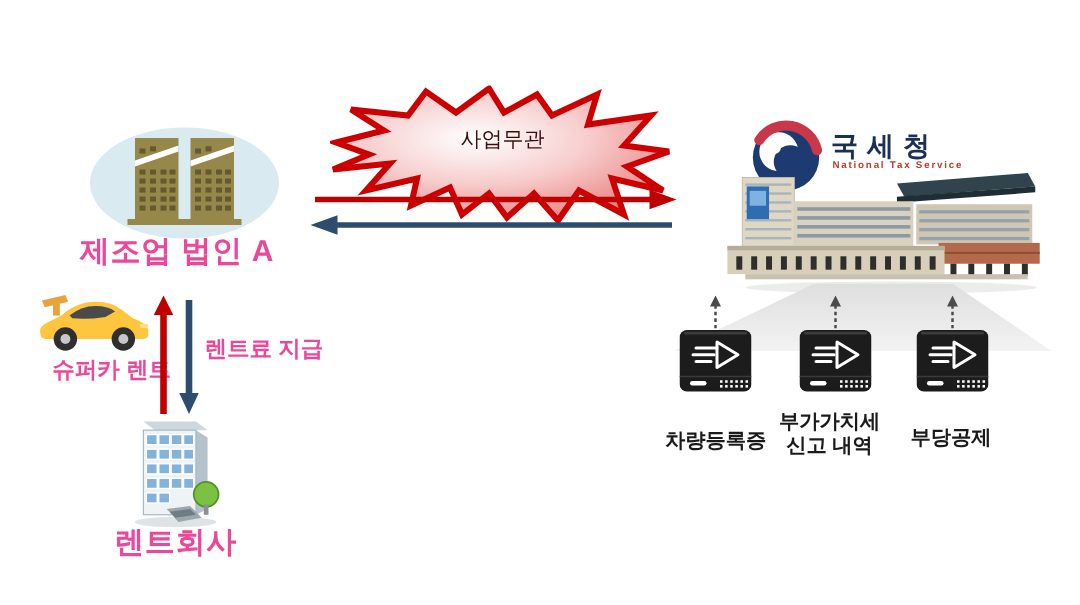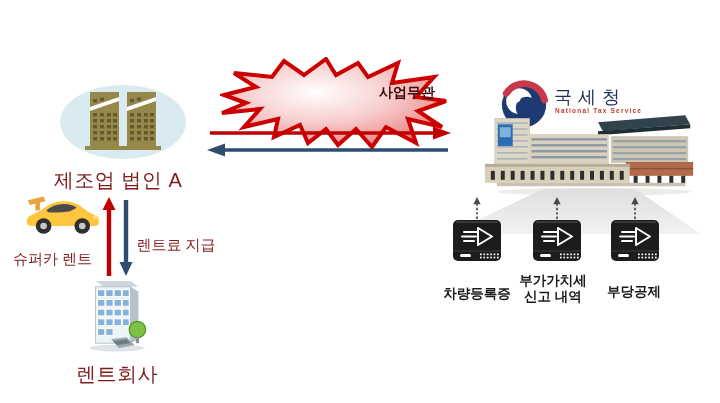--- a/index.html
+++ b/index.html
@@ -1,27 +1,27 @@
 <!DOCTYPE html>
 <html><head>
 <meta charset="utf-8">
 <style>
   html,body{margin:0;padding:0;background:#fff;}
   .canvas{
     position:relative;width:720px;height:403px;background:#ffffff;overflow:hidden;
     font-family:"Liberation Sans","DejaVu Sans",sans-serif;
   }
   .abs{position:absolute;}
-  .lbl{color:#7f1d1d;font-weight:400;text-align:center;line-height:1.1;margin-top:12px;}
+  .lbl{color:#ec4899;font-weight:700;text-align:center;line-height:1.1;}
   .lbl-lg{font-size:20px;letter-spacing:.5px;}
   .lbl-md{font-size:15px;}
   .doc-label{font-size:13.5px;font-weight:700;color:#1a1a1a;text-align:center;
              line-height:1.18;white-space:pre-line;}
-  .burst-text{font-size:14px;font-weight:700;color:#3f0a0a;text-align:right;line-height:1.15;}
-  .nts-name{font-size:18px;font-weight:400;color:#1c2f55;letter-spacing:6px;}
+  .burst-text{font-size:14px;font-weight:400;color:#3f0a0a;text-align:center;line-height:1.15;}
+  .nts-name{font-size:18px;font-weight:700;color:#1c2f55;letter-spacing:6px;}
   .nts-sub{font-size:6.5px;font-weight:700;color:#c0392b;letter-spacing:1.2px;}
 </style>
 </head>
 <body>
 
 <div class="canvas">
 
   <svg class="abs" style="left:58px;top:82px;" width="130" height="78" viewBox="0 0 130 78">
     <ellipse cx="65" cy="40" rx="63" ry="37" fill="#d9eaf1"></ellipse>
 
@@ -109,21 +109,21 @@
     <polygon points="5,9 22,5 24,10 7,14" fill="#e8a33d"></polygon>
     <rect x="13" y="11" width="5" height="9" fill="#e8a33d"></rect>
     <path d="M4,34 Q2,28 9,25 L19,20 Q30,10 44,10 Q56,10 63,16 L71,22 Q80,25 82,30 L82,34 Q82,37 76,37 L10,37 Q4,37 4,34 Z" fill="#fec63e"></path>
     <path d="M25,20 Q33,13 44,13 Q53,13 58,17 L51,21 Q38,23 27,22 Z" fill="#4a4a4a"></path>
     <rect x="76" y="26" width="6" height="3" rx="1" fill="#f9e08a"></rect>
     <circle cx="22" cy="37" r="8.5" fill="#2f2f2f"></circle>
       <circle cx="22" cy="37" r="3.6" fill="#c7c7c7"></circle>
     <circle cx="64" cy="37" r="8.5" fill="#2f2f2f"></circle>
       <circle cx="64" cy="37" r="3.6" fill="#c7c7c7"></circle>
   </svg>
-  <div class="abs lbl lbl-md" style="left:0;top:239px;width:105px;">슈퍼카 렌트</div>
+  <div class="abs lbl lbl-md" style="left:22px;top:239px;width:105px;">슈퍼카 렌트</div>
 
   <svg class="abs" style="left:100px;top:196px;" width="36" height="82" viewBox="0 0 36 82">
     <line x1="9" y1="80" x2="9" y2="12" stroke="#c00000" stroke-width="4.4"></line>
     <polygon points="2.5,14 9,1 15.5,14" fill="#c00000"></polygon>
     <line x1="26" y1="4" x2="26" y2="68" stroke="#2e4d6e" stroke-width="4.4"></line>
     <polygon points="19.5,66 26,80 32.5,66" fill="#2e4d6e"></polygon>
   </svg>
   <div class="abs lbl lbl-md" style="left:131px;top:225px;width:90px;text-align:center;">렌트료 지급</div>
 
   <svg class="abs" style="left:82px;top:275px;" width="70" height="78" viewBox="0 0 72 80">

